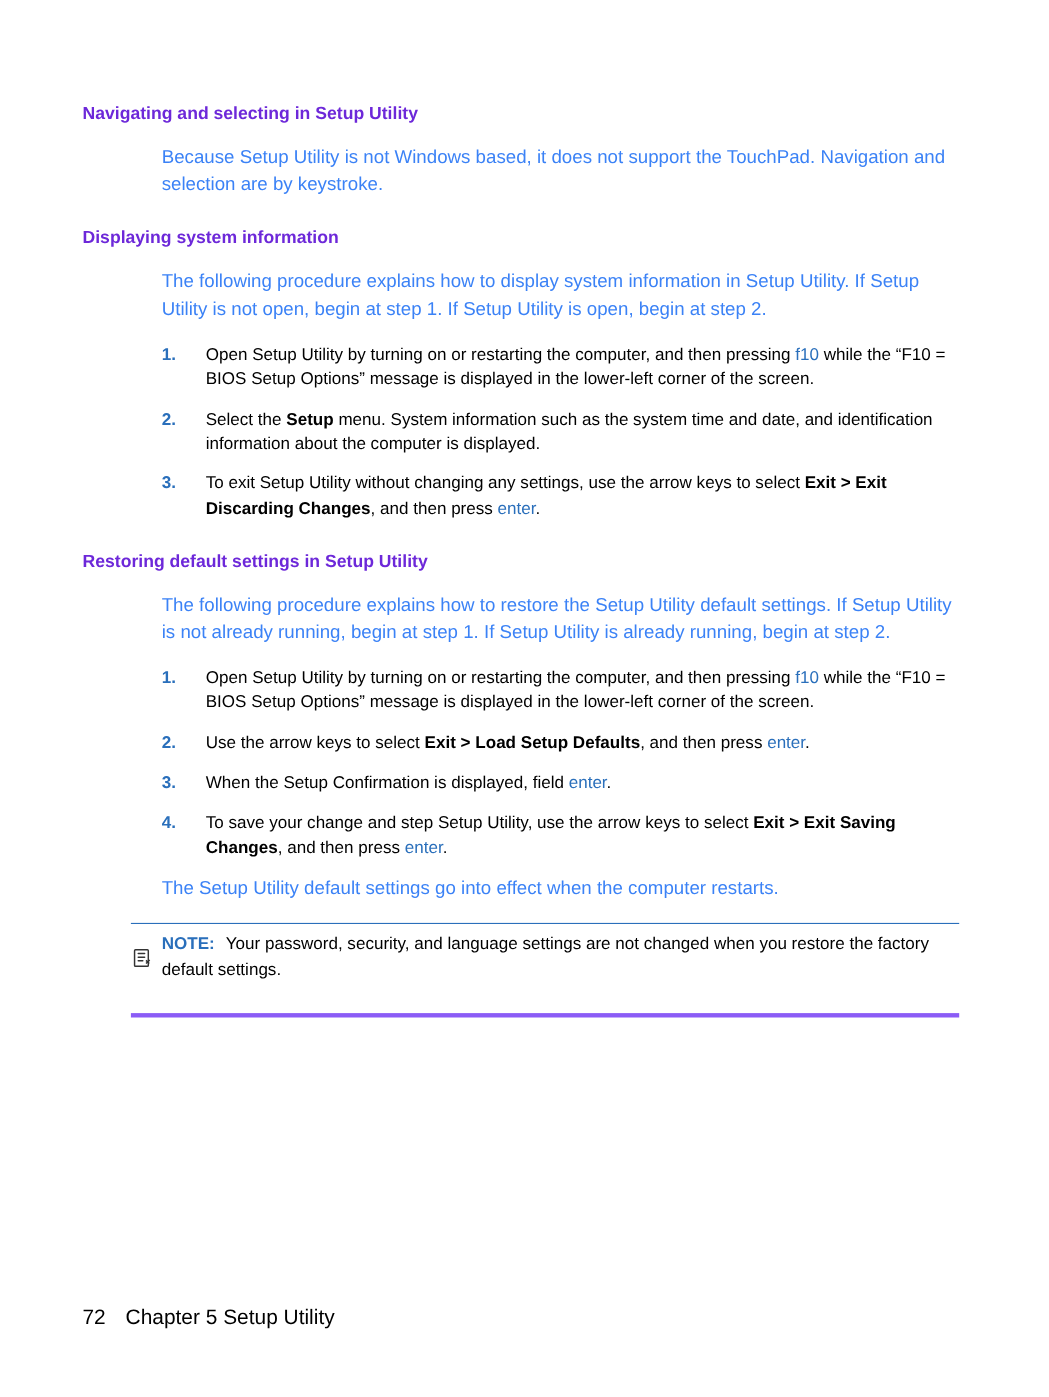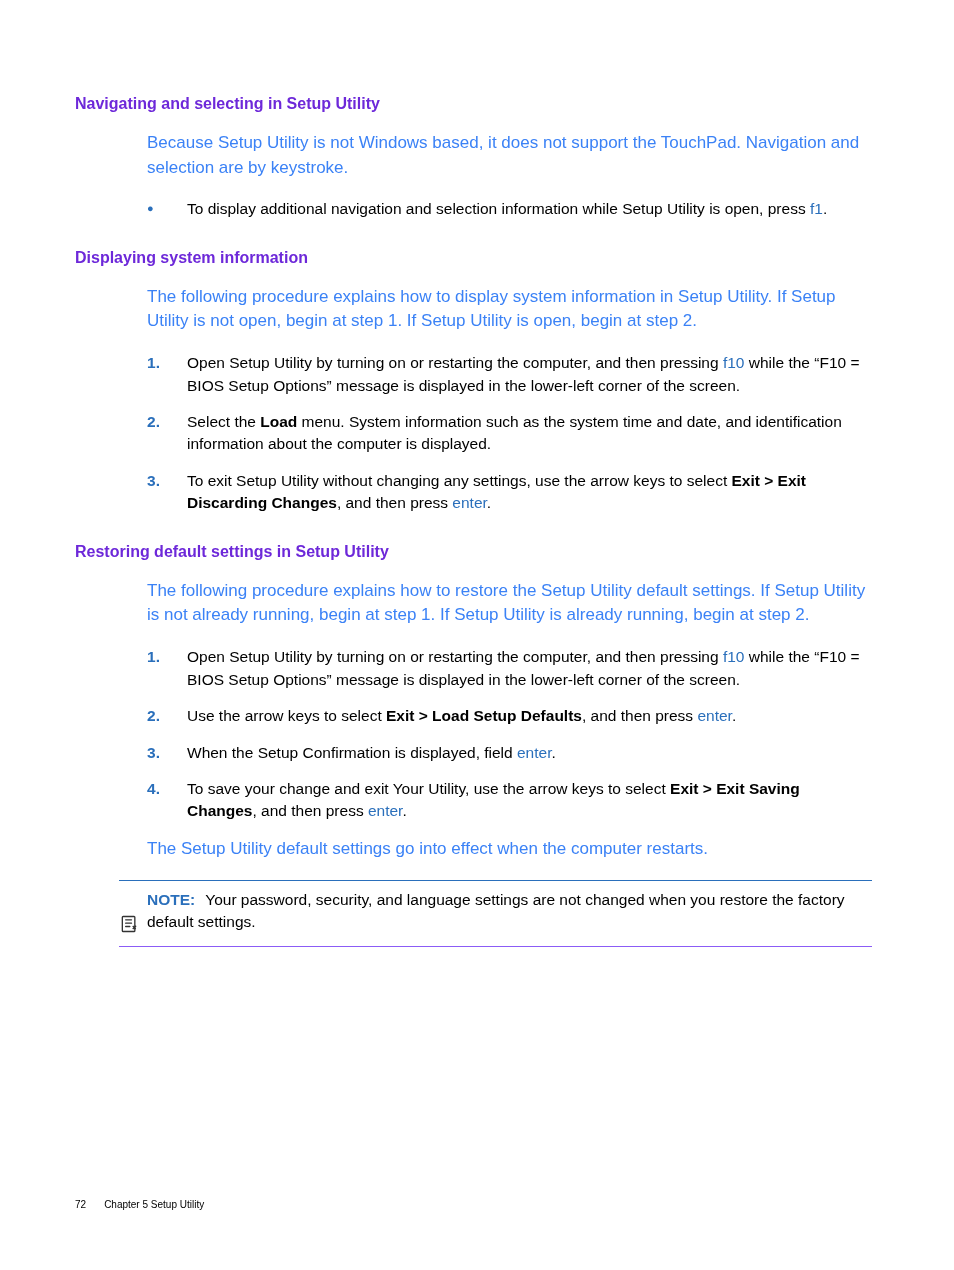--- a/index.html
+++ b/index.html
@@ -69,86 +69,83 @@
     color: #2a6fbb;
     font-weight: bold;
     font-size: 15.5px;
   }
   .key { color: #2a6fbb; }
   .bold { font-weight: bold; }
   .note-wrap {
     margin-left: 44px;
     margin-top: 6px;
     border-top: 1px solid #2a6fbb;
-    border-bottom: 1px solid #8b5cf6;
-    padding: 8px 0 12px 0;
+    border-bottom: 4px solid #8b5cf6;
+    padding: 8px 0 28px 0;
     font-size: 15.5px;
     line-height: 1.45;
     display: flex;
-    align-items: flex-end;
+    align-items: center;
     gap: 8px;
   }
   .note-icon {
     flex: 0 0 auto;
     width: 20px;
     height: 20px;
     margin-top: 1px;
   }
   .note-label {
     color: #2a6fbb;
     font-weight: bold;
     margin-right: 10px;
   }
   .footer {
     position: absolute;
     left: 75px;
     bottom: 60px;
-    font-size: 10px;
+    font-size: 19px;
   }
   .footer .pagenum { margin-right: 18px; }
 </style>
 </head>
 <body>
 
 <h2 class="section">Navigating and selecting in Setup Utility</h2>
 <p class="body-text">Because Setup Utility is not Windows based, it does not support the TouchPad. Navigation and selection are by keystroke.</p>
 <ul class="bullets">
-  <li>
-    <span>To display additional navigation and selection information while Setup Utility is open, press </span><span class="key">f1</span><span>.</span>
-  </li>
 </ul>
 
 <h2 class="section">Displaying system information</h2>
 <p class="body-text">The following procedure explains how to display system information in Setup Utility. If Setup Utility is not open, begin at step 1. If Setup Utility is open, begin at step 2.</p>
 <ol class="steps">
   <li>
     <span>Open Setup Utility by turning on or restarting the computer, and then pressing </span><span class="key">f10</span><span> while the “F10 = BIOS Setup Options” message is displayed in the lower-left corner of the screen.</span>
   </li>
   <li>
-    <span>Select the </span><span class="bold">Load</span><span> menu. System information such as the system time and date, and identification information about the computer is displayed.</span>
+    <span>Select the </span><span class="bold">Setup</span><span> menu. System information such as the system time and date, and identification information about the computer is displayed.</span>
   </li>
   <li>
     <span>To exit Setup Utility without changing any settings, use the arrow keys to select </span><span class="bold">Exit &gt; Exit Discarding Changes</span><span>, and then press </span><span class="key">enter</span><span>.</span>
   </li>
 </ol>
 
 <h2 class="section">Restoring default settings in Setup Utility</h2>
 <p class="body-text">The following procedure explains how to restore the Setup Utility default settings. If Setup Utility is not already running, begin at step 1. If Setup Utility is already running, begin at step 2.</p>
 <ol class="steps">
   <li>
     <span>Open Setup Utility by turning on or restarting the computer, and then pressing </span><span class="key">f10</span><span> while the “F10 = BIOS Setup Options” message is displayed in the lower-left corner of the screen.</span>
   </li>
   <li>
     <span>Use the arrow keys to select </span><span class="bold">Exit &gt; Load Setup Defaults</span><span>, and then press </span><span class="key">enter</span><span>.</span>
   </li>
   <li>
     <span>When the Setup Confirmation is displayed, field </span><span class="key">enter</span><span>.</span>
   </li>
   <li>
-    <span>To save your change and exit Your Utility, use the arrow keys to select </span><span class="bold">Exit &gt; Exit Saving Changes</span><span>, and then press </span><span class="key">enter</span><span>.</span>
+    <span>To save your change and step Setup Utility, use the arrow keys to select </span><span class="bold">Exit &gt; Exit Saving Changes</span><span>, and then press </span><span class="key">enter</span><span>.</span>
   </li>
 </ol>
 <p class="body-text">The Setup Utility default settings go into effect when the computer restarts.</p>
 
 <div class="note-wrap">
   <svg class="note-icon" viewBox="0 0 24 24" fill="none" stroke="#333" stroke-width="1.6">
     <rect x="4" y="3" width="15" height="18" rx="1"></rect>
     <path d="M8 7h7M8 11h7M8 15h5" stroke-linecap="round"></path>
     <path d="M17 15l4 4M21 15l-4 4" stroke="#333" stroke-width="0"></path>
     <path d="M16.5 14.5l3.5 3.5M16.5 18l4-4" stroke="#333"></path>

